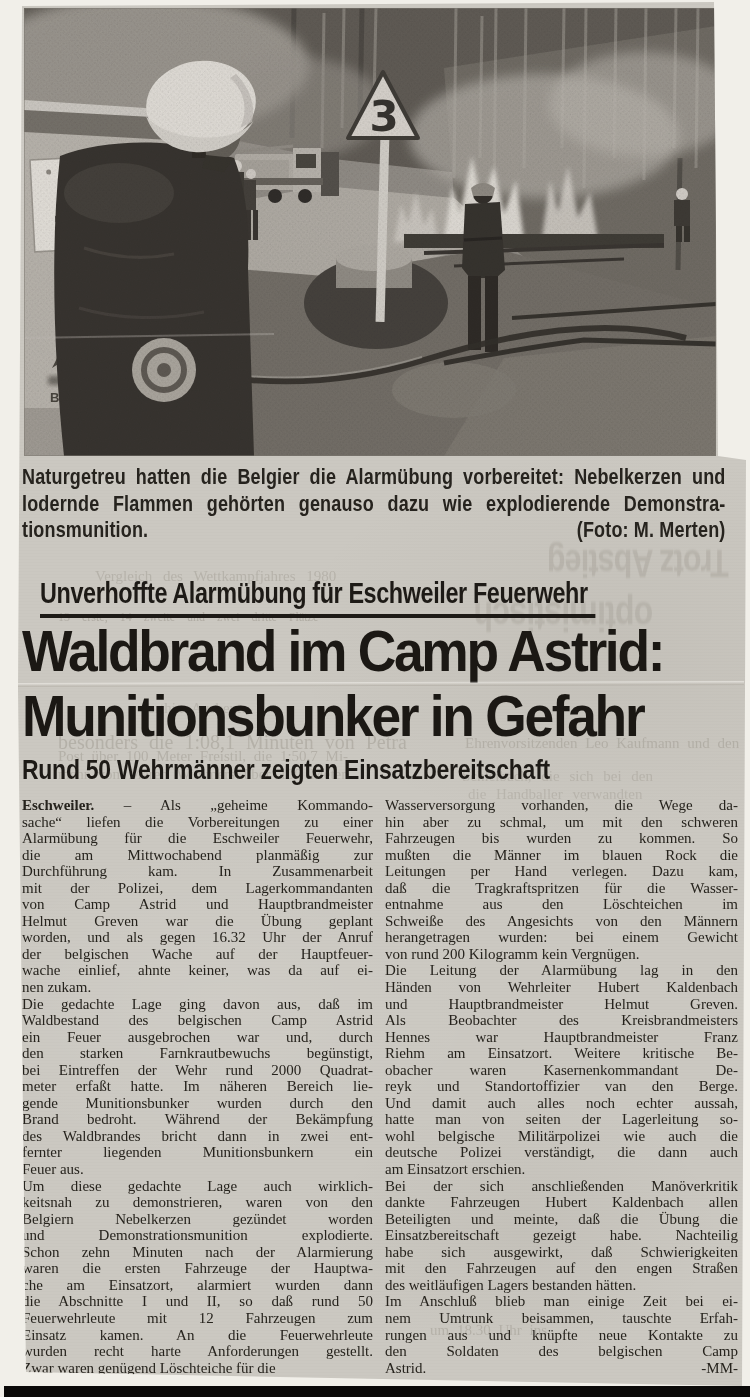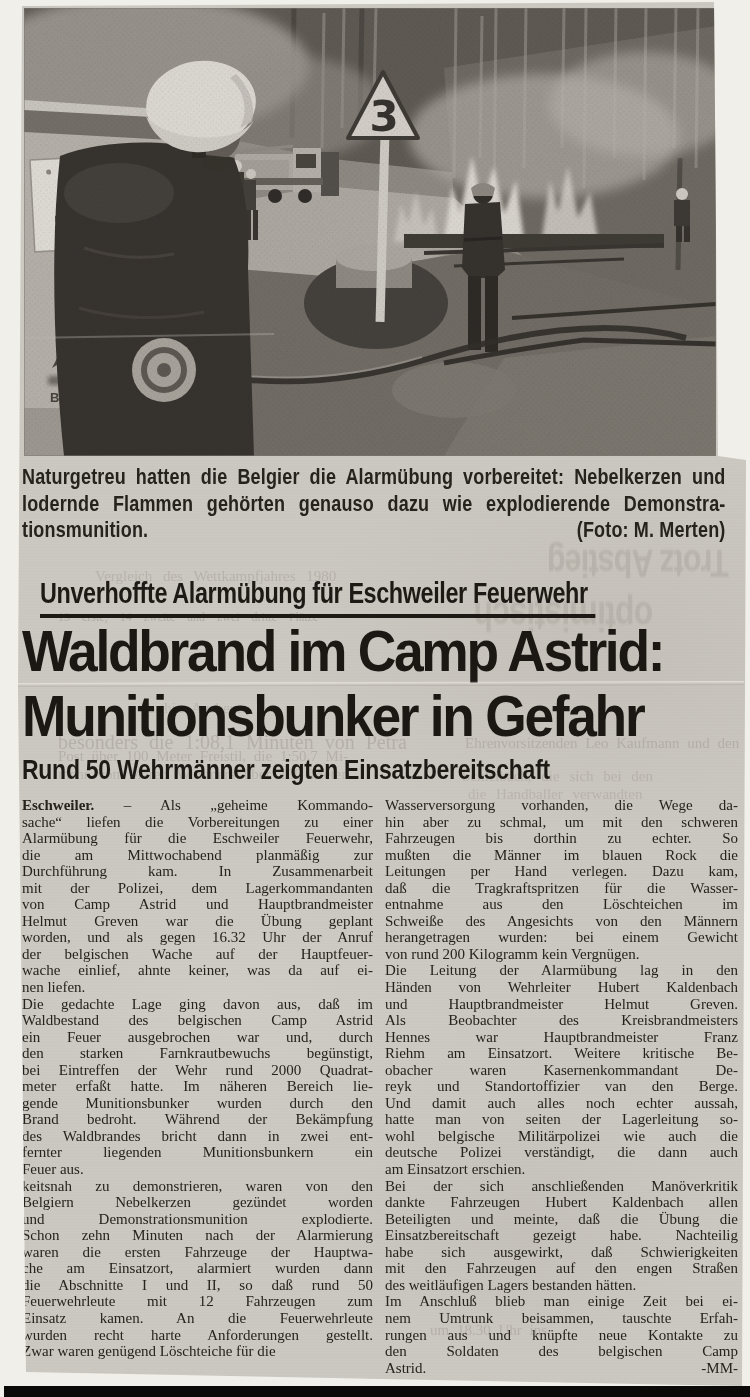--- a/index.html
+++ b/index.html
@@ -264,48 +264,49 @@
         <div class="bline">sache“ liefen die Vorbereitungen zu einer</div>
         <div class="bline">Alarmübung für die Eschweiler Feuerwehr,</div>
         <div class="bline">die am Mittwochabend planmäßig zur</div>
         <div class="bline">Durchführung kam. In Zusammenarbeit</div>
         <div class="bline">mit der Polizei, dem Lagerkommandanten</div>
         <div class="bline">von Camp Astrid und Hauptbrandmeister</div>
         <div class="bline">Helmut Greven war die Übung geplant</div>
         <div class="bline">worden, und als gegen 16.32 Uhr der Anruf</div>
         <div class="bline">der belgischen Wache auf der Hauptfeuer-</div>
         <div class="bline">wache einlief, ahnte keiner, was da auf ei-</div>
-        <div class="bline end">nen liefen.</div>
+        <div class="bline end">nen zukam.</div>
         <div class="bline">Die gedachte Lage ging davon aus, daß im</div>
         <div class="bline">Waldbestand des belgischen Camp Astrid</div>
         <div class="bline">ein Feuer ausgebrochen war und, durch</div>
         <div class="bline">den starken Farnkrautbewuchs begünstigt,</div>
         <div class="bline">bei Eintreffen der Wehr rund 2000 Quadrat-</div>
         <div class="bline">meter erfaßt hatte. Im näheren Bereich lie-</div>
         <div class="bline">gende Munitionsbunker wurden durch den</div>
         <div class="bline">Brand bedroht. Während der Bekämpfung</div>
         <div class="bline">des Waldbrandes bricht dann in zwei ent-</div>
         <div class="bline">fernter liegenden Munitionsbunkern ein</div>
         <div class="bline end">Feuer aus.</div>
+        <div class="bline">Um diese gedachte Lage auch wirklich-</div>
         <div class="bline">keitsnah zu demonstrieren, waren von den</div>
         <div class="bline">Belgiern Nebelkerzen gezündet worden</div>
         <div class="bline">und Demonstrationsmunition explodierte.</div>
         <div class="bline">Schon zehn Minuten nach der Alarmierung</div>
         <div class="bline">waren die ersten Fahrzeuge der Hauptwa-</div>
         <div class="bline">che am Einsatzort, alarmiert wurden dann</div>
         <div class="bline">die Abschnitte I und II, so daß rund 50</div>
         <div class="bline">Feuerwehrleute mit 12 Fahrzeugen zum</div>
         <div class="bline">Einsatz kamen. An die Feuerwehrleute</div>
         <div class="bline">wurden recht harte Anforderungen gestellt.</div>
         <div class="bline end">Zwar waren genügend Löschteiche für die</div>
       </div>
     <div class="col col-right" id="col-right">
         <div class="bline">Wasserversorgung vorhanden, die Wege da-</div>
         <div class="bline">hin aber zu schmal, um mit den schweren</div>
-        <div class="bline">Fahrzeugen bis dorthin zu echter. So</div>
+        <div class="bline">Fahrzeugen bis wurden zu kommen. So</div>
         <div class="bline">mußten die Männer im blauen Rock die</div>
         <div class="bline">Leitungen per Hand verlegen. Dazu kam,</div>
         <div class="bline">daß die Tragkraftspritzen für die Wasser-</div>
         <div class="bline">entnahme aus den Löschteichen im</div>
         <div class="bline">Schweiße des Angesichts von den Männern</div>
         <div class="bline">herangetragen wurden: bei einem Gewicht</div>
         <div class="bline end">von rund 200 Kilogramm kein Vergnügen.</div>
         <div class="bline">Die Leitung der Alarmübung lag in den</div>
         <div class="bline">Händen von Wehrleiter Hubert Kaldenbach</div>
         <div class="bline">und Hauptbrandmeister Helmut Greven.</div>

